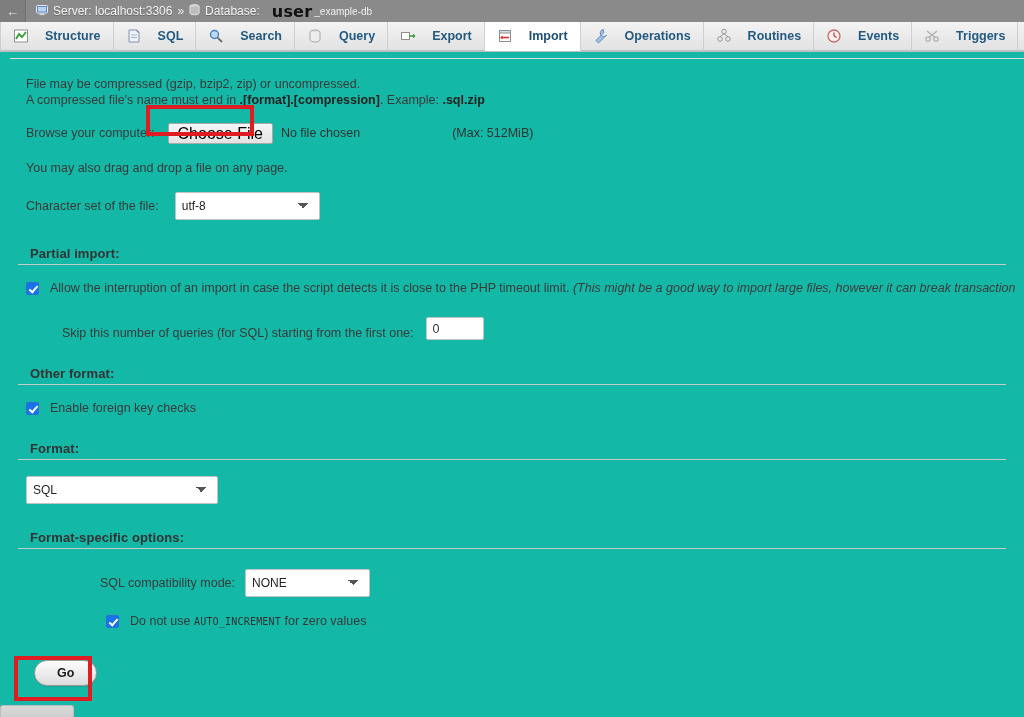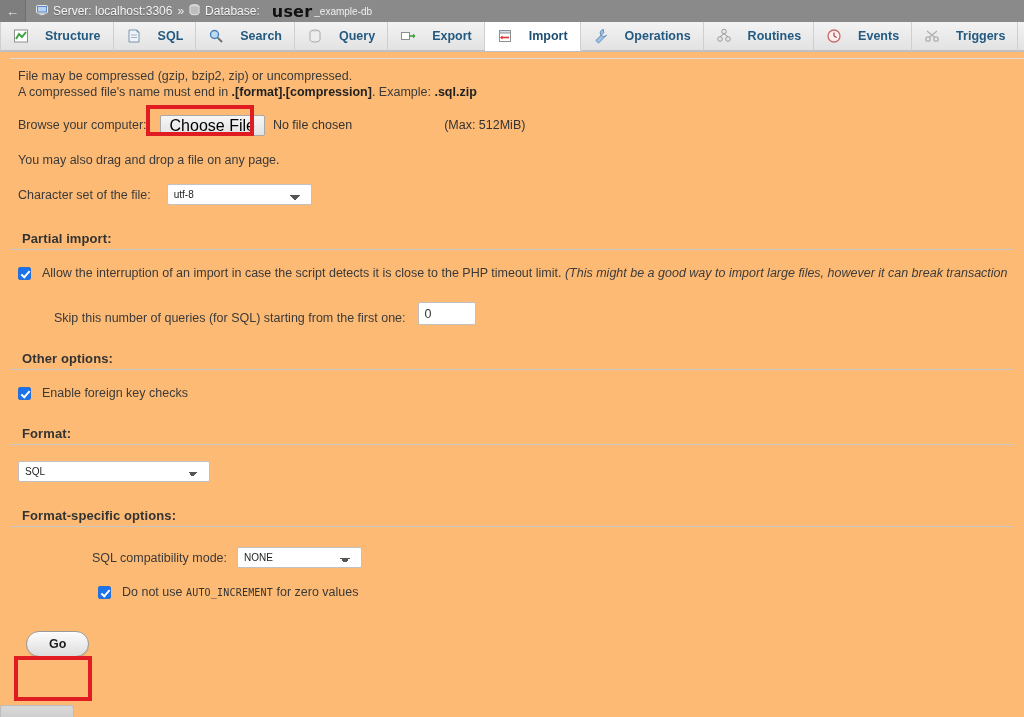--- a/index.html
+++ b/index.html
@@ -76,24 +76,24 @@
   .tab.active {
     background: #ffffff;
     border-bottom: 1px solid #ffffff;
     color: #1d4f74;
   }
   .tab-ico { width: 16px; height: 16px; flex: 0 0 16px; position: relative; }
 
   
   #content {
     position: relative;
-    background: #fdba74;
+    background: #14b8a6;
     height: calc(717px - 52px);
     overflow: hidden;
-    padding: 0;
+    padding: 8px;
   }
   #content-top-rule {
     position: absolute; left: 10px; top: 6px;
     width: 1014px; height: 1px; background: #dcdcdc;
   }
   .row { font-size: 12.5px; color: #3a3a3a; }
 
   #upload-block { padding: 16px 0 0 18px; }
   .line { margin-bottom: 0; line-height: 16px; white-space: nowrap; }
   .b { font-weight: bold; color: #222; }
@@ -117,27 +117,27 @@
   #no-file-chosen-label { margin-left: 8px; color: #333; }
   #max-size-label { margin-left: 92px; color: #333; }
 
   #dragdrop-line { margin-top: 16px; }
 
   .charset-row { display: flex; align-items: center; margin-top: 16px; }
   .charset-label { margin-right: 16px; }
 
   select.pma-select {
     font-family: "Liberation Sans", sans-serif;
-    font-size: 10px;
+    font-size: 12px;
     color: #222;
     background: #fff;
     border: 1px solid #c2c2c2;
     border-radius: 2px;
     padding: 3px 6px;
-    height: 21px;
+    height: 28px;
     appearance: none;
     -webkit-appearance: none;
     background-image:
       linear-gradient(45deg, transparent 50%, #555 50%),
       linear-gradient(135deg, #555 50%, transparent 50%);
     background-position:
       calc(100% - 16px) 10px,
       calc(100% - 11px) 10px;
     background-size: 5px 5px, 5px 5px;
     background-repeat: no-repeat;
@@ -436,21 +436,21 @@
         <span class="ital">(This might be a good way to import large files, however it can break transaction</span>
       </span>
     </div>
 
     <div class="skip-row">
       <span>Skip this number of queries (for SQL) starting from the first one:</span>
       <input id="skip-queries-input" type="text" value="0" style="">
     </div>
   </div>
 
-  <div class="section-head">Other options:</div>
+  <div class="section-head">Other format:</div>
 
   <div style="padding-left:18px;">
     <div class="checkbox-row">
       <input type="checkbox" class="pma-cb" checked="" style="">
       <span class="cb-label">Enable foreign key checks</span>
     </div>
   </div>
 
   <div class="section-head">Format:</div>
 

